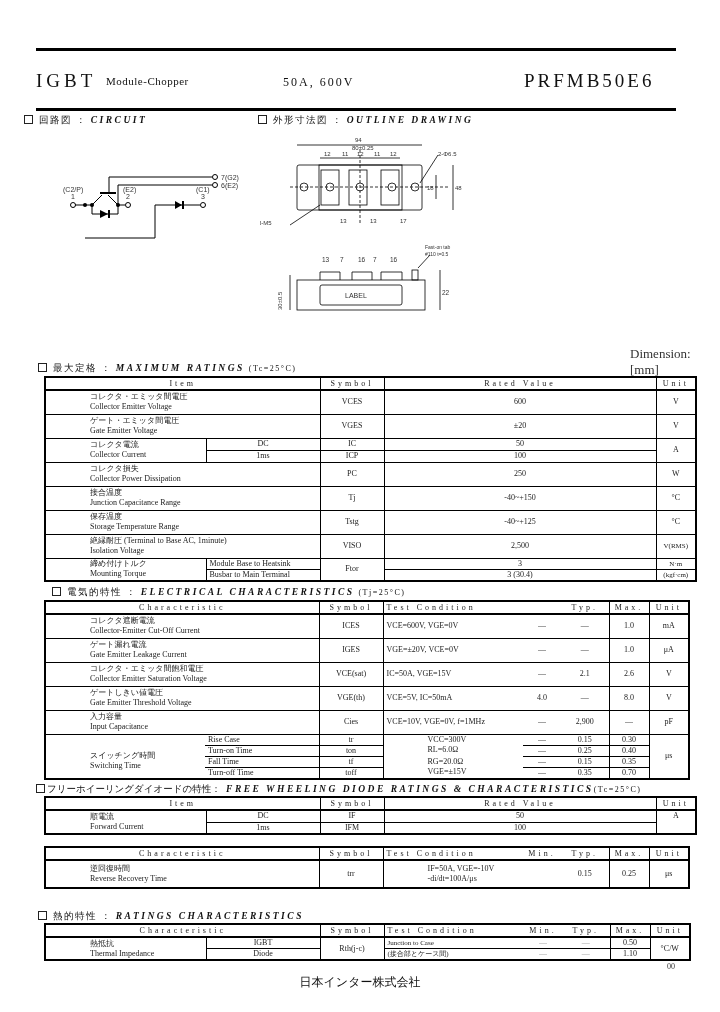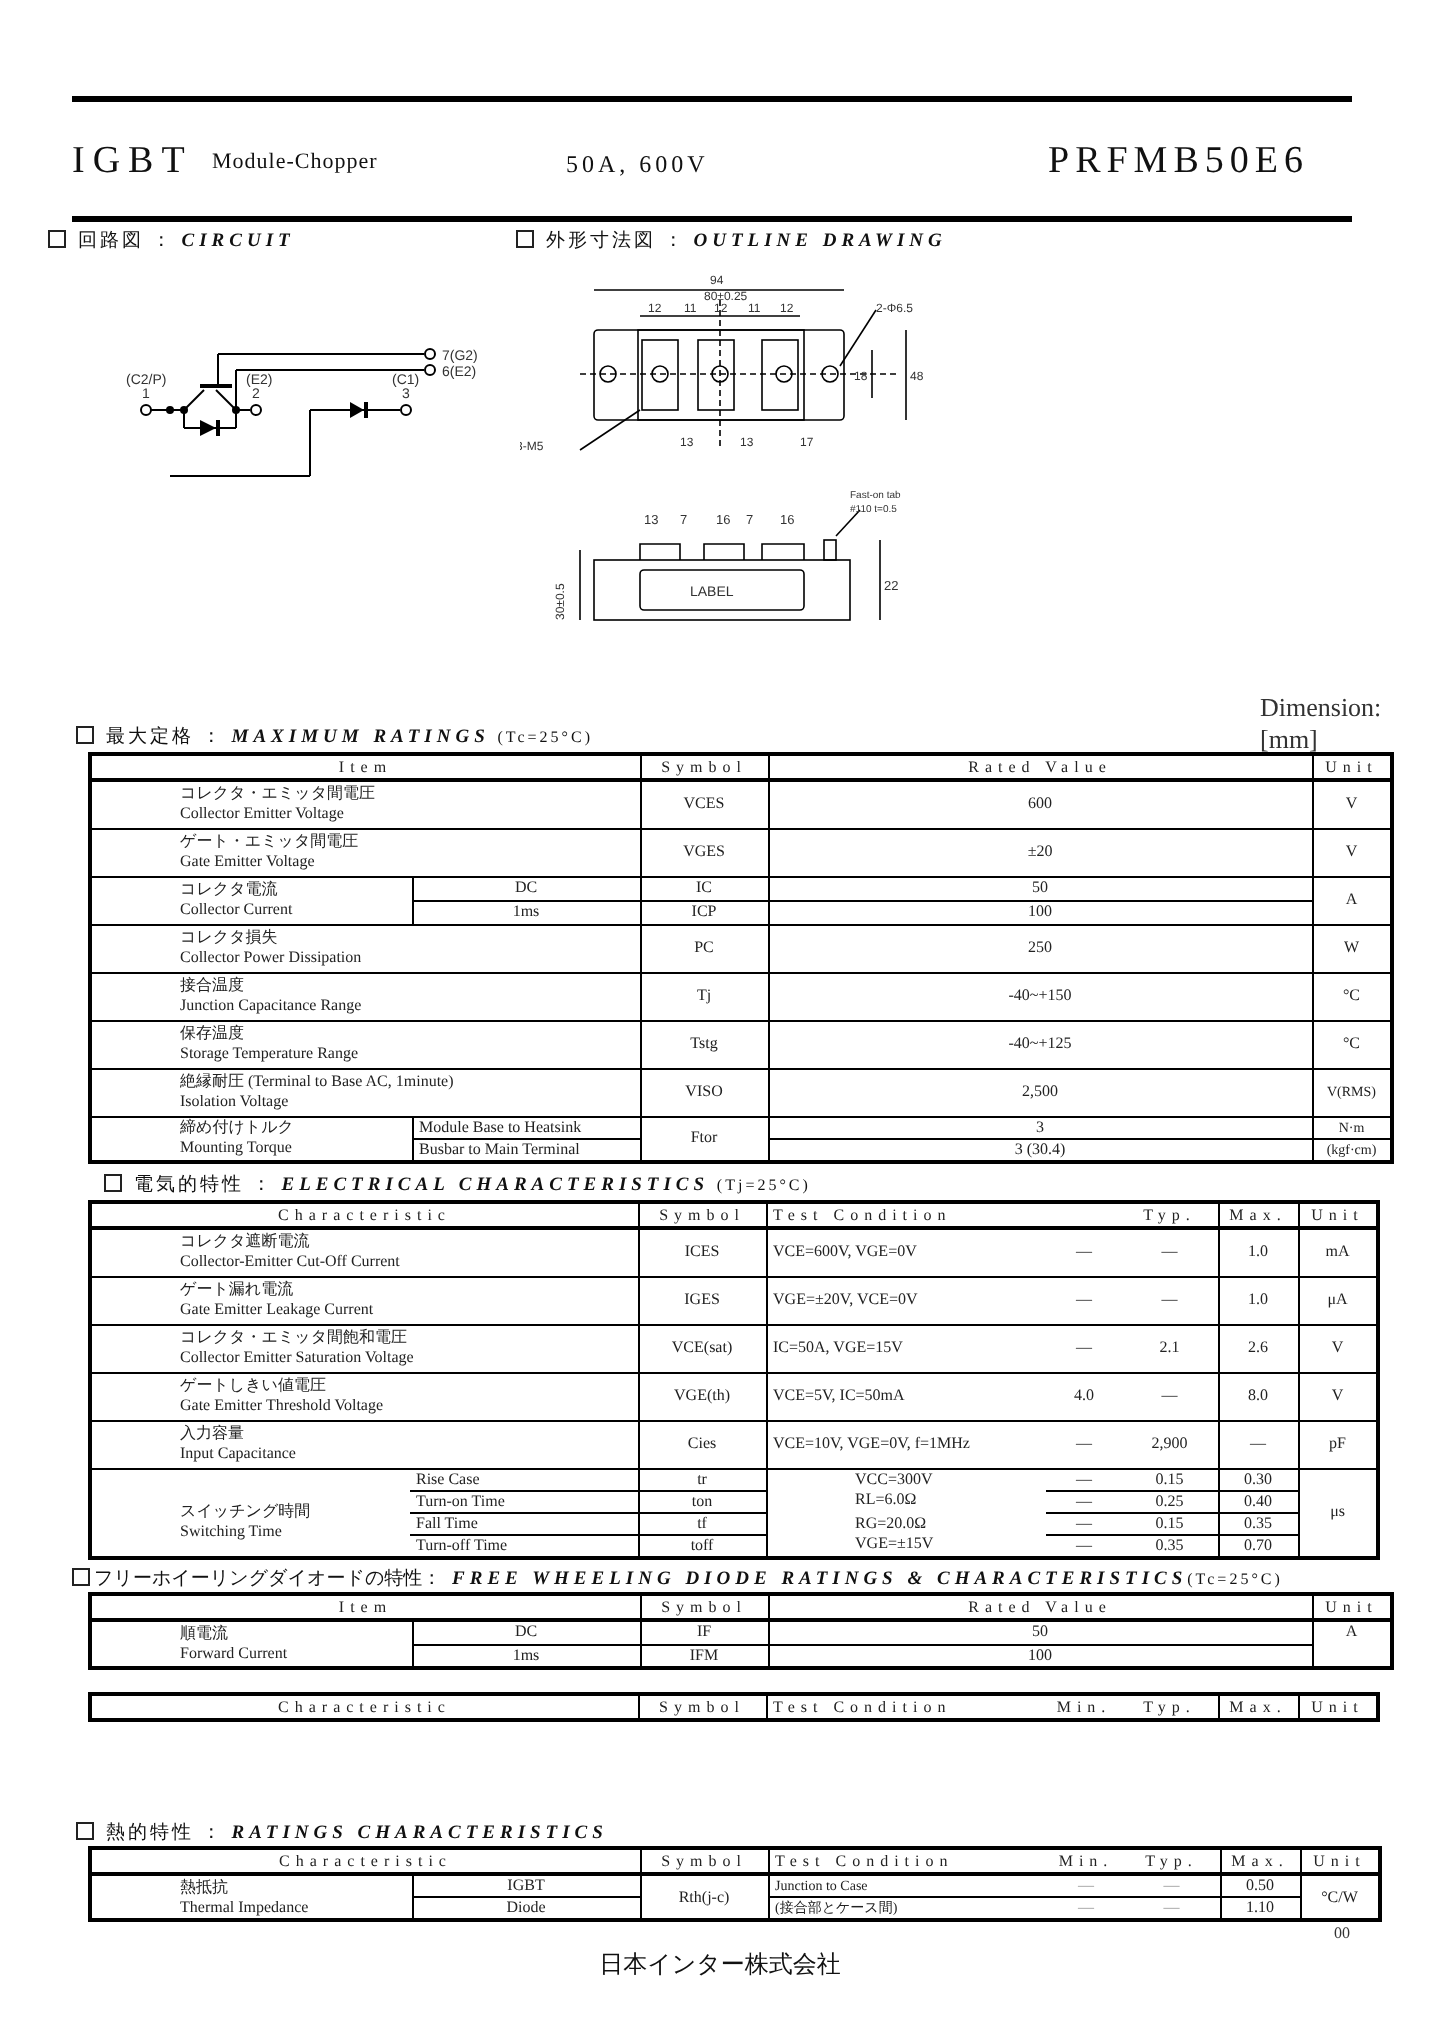--- a/index.html
+++ b/index.html
@@ -433,20 +433,35 @@
   <tbody>
       <tr>
         <th>Characteristic</th>
         <th>Symbol</th>
         <th class="nr" style="text-align:left">Test Condition</th>
         <th class="nl nr">Min.</th>
         <th class="nl">Typ.</th>
         <th>Max.</th>
         <th>Unit</th>
       </tr>
+  <tr style="height:28px">
+    <td>
+          <span class="lbl">逆回復時間</span>
+          <span class="lbl">Reverse Recovery Time</span>
+        </td>
+    <td class="c">trr</td>
+    <td class="nr">
+          <span class="lbl">IF=50A, VGE=-10V</span>
+          <span class="lbl">-di/dt=100A/μs</span>
+        </td>
+    <td class="c nl nr"></td>
+        <td class="c nl">0.15</td>
+    <td class="c">0.25</td>
+        <td class="c">μs</td>
+  </tr>
 </tbody>
   </table>
 
 <div class="abs sec" style="left:38px;top:910px;">
   <span class="box"></span><span>熱的特性</span> ： <i>RATINGS CHARACTERISTICS</i>
 </div>
 <table class="outer" style="top:923px;">
   <colgroup>
       <col style="width:161px">
       <col style="width:114px">

